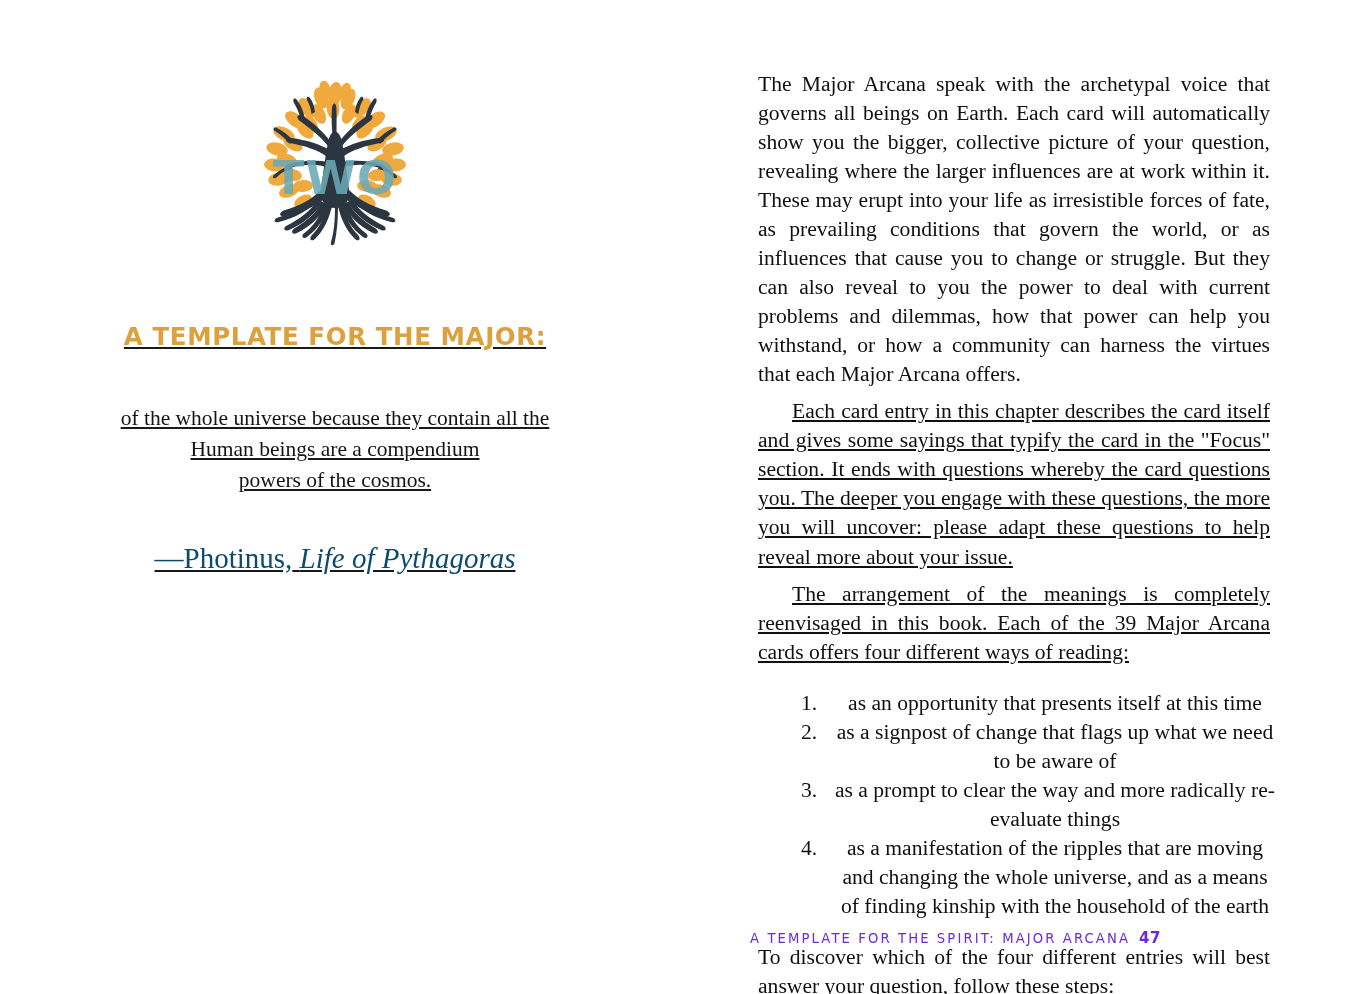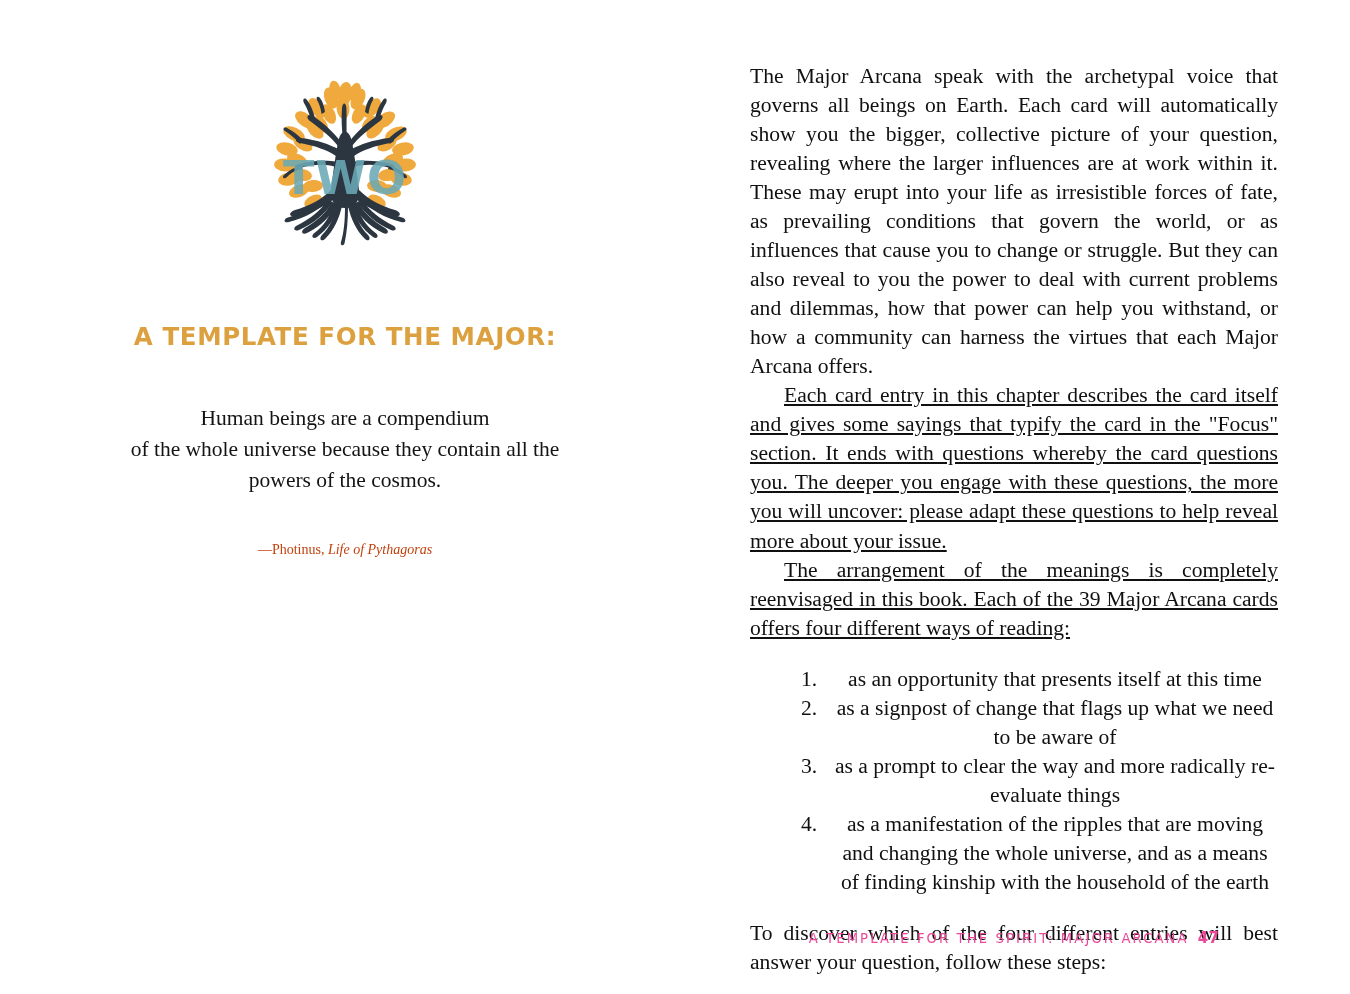--- a/index.html
+++ b/index.html
@@ -13,23 +13,24 @@
     height: 994px;
     background: #ffffff;
     overflow: hidden;
     font-family: "Liberation Serif", serif;
     color: #1a1a1a;
   }
 
   
   .left-col {
     position: absolute;
-    left: 80px;
+    left: 70px;
     top: 60px;
     width: 530px;
+    text-decoration: underline;
   }
 
   .chapter-emblem {
     position: relative;
     width: 180px;
     height: 180px;
     margin: 18px auto 0 auto;
   }
   .chapter-emblem svg { display: block; width: 180px; height: 180px; }
 
@@ -48,38 +49,38 @@
   .epigraph {
     margin-top: 48px;
     text-align: center;
     font-size: 21.5px;
     line-height: 1.44;
     color: #141414;
   }
   .epigraph-attrib {
     margin-top: 46px;
     text-align: center;
-    font-size: 14px;
-    color: #c2410c;
+    font-size: 29px;
+    color: #0c4a6e;
   }
   .epigraph-attrib .work { font-style: italic; }
 
   
   .right-col {
     position: absolute;
     left: 750px;
     top: 62px;
     width: 528px;
     font-size: 21.6px;
     line-height: 1.345;
     text-align: justify;
     color: #101010;
   }
   .right-col p {
-    margin: 0;
+    margin: 8px;
     -webkit-hyphens: none;
     hyphens: none;
   }
   .right-col p.indented { text-indent: 34px; text-decoration: underline; }
   .right-col p.spaced-before { margin-top: 22px; }
 
   ol.inner-list {
     margin: 22px 0 0 0;
     padding: 0 0 0 51px;
     list-style: none;
@@ -99,25 +100,25 @@
     left: 0;
     top: 0;
   }
 
   
   .page-footer {
     position: absolute;
     left: 750px;
     top: 929px;
     width: 528px;
-    text-align: center;
+    text-align: left;
     font-family: "DejaVu Sans", sans-serif;
     font-size: 13.2px;
     letter-spacing: 2.1px;
-    color: #ec4899;
+    color: #6d28d9;
     white-space: nowrap;
   }
   .page-footer .folio {
     font-weight: bold;
     font-size: 15px;
     letter-spacing: 0.4px;
     margin-left: 9px;
   }
 </style>
 </head>
@@ -208,22 +209,22 @@
 
         <text x="90" y="116" text-anchor="middle" font-family="DejaVu Sans, sans-serif" font-size="46" font-weight="bold" letter-spacing="1" fill="#6aa9b5" fill-opacity="0.88">TWO</text>
       </svg>
     </div>
 
     <h1 class="chapter-title">
       <span>A TEMPLATE FOR THE MAJOR:</span>
     </h1>
 
     <div class="epigraph">
+      <div>of the whole universe because they contain all the</div>
       <div>Human beings are a compendium</div>
-      <div>of the whole universe because they contain all the</div>
       <div>powers of the cosmos.</div>
     </div>
 
     <div class="epigraph-attrib">
       <span>—Photinus,</span>
       <span class="work">Life of Pythagoras</span>
     </div>
   </div>
 
   <div class="right-col">

